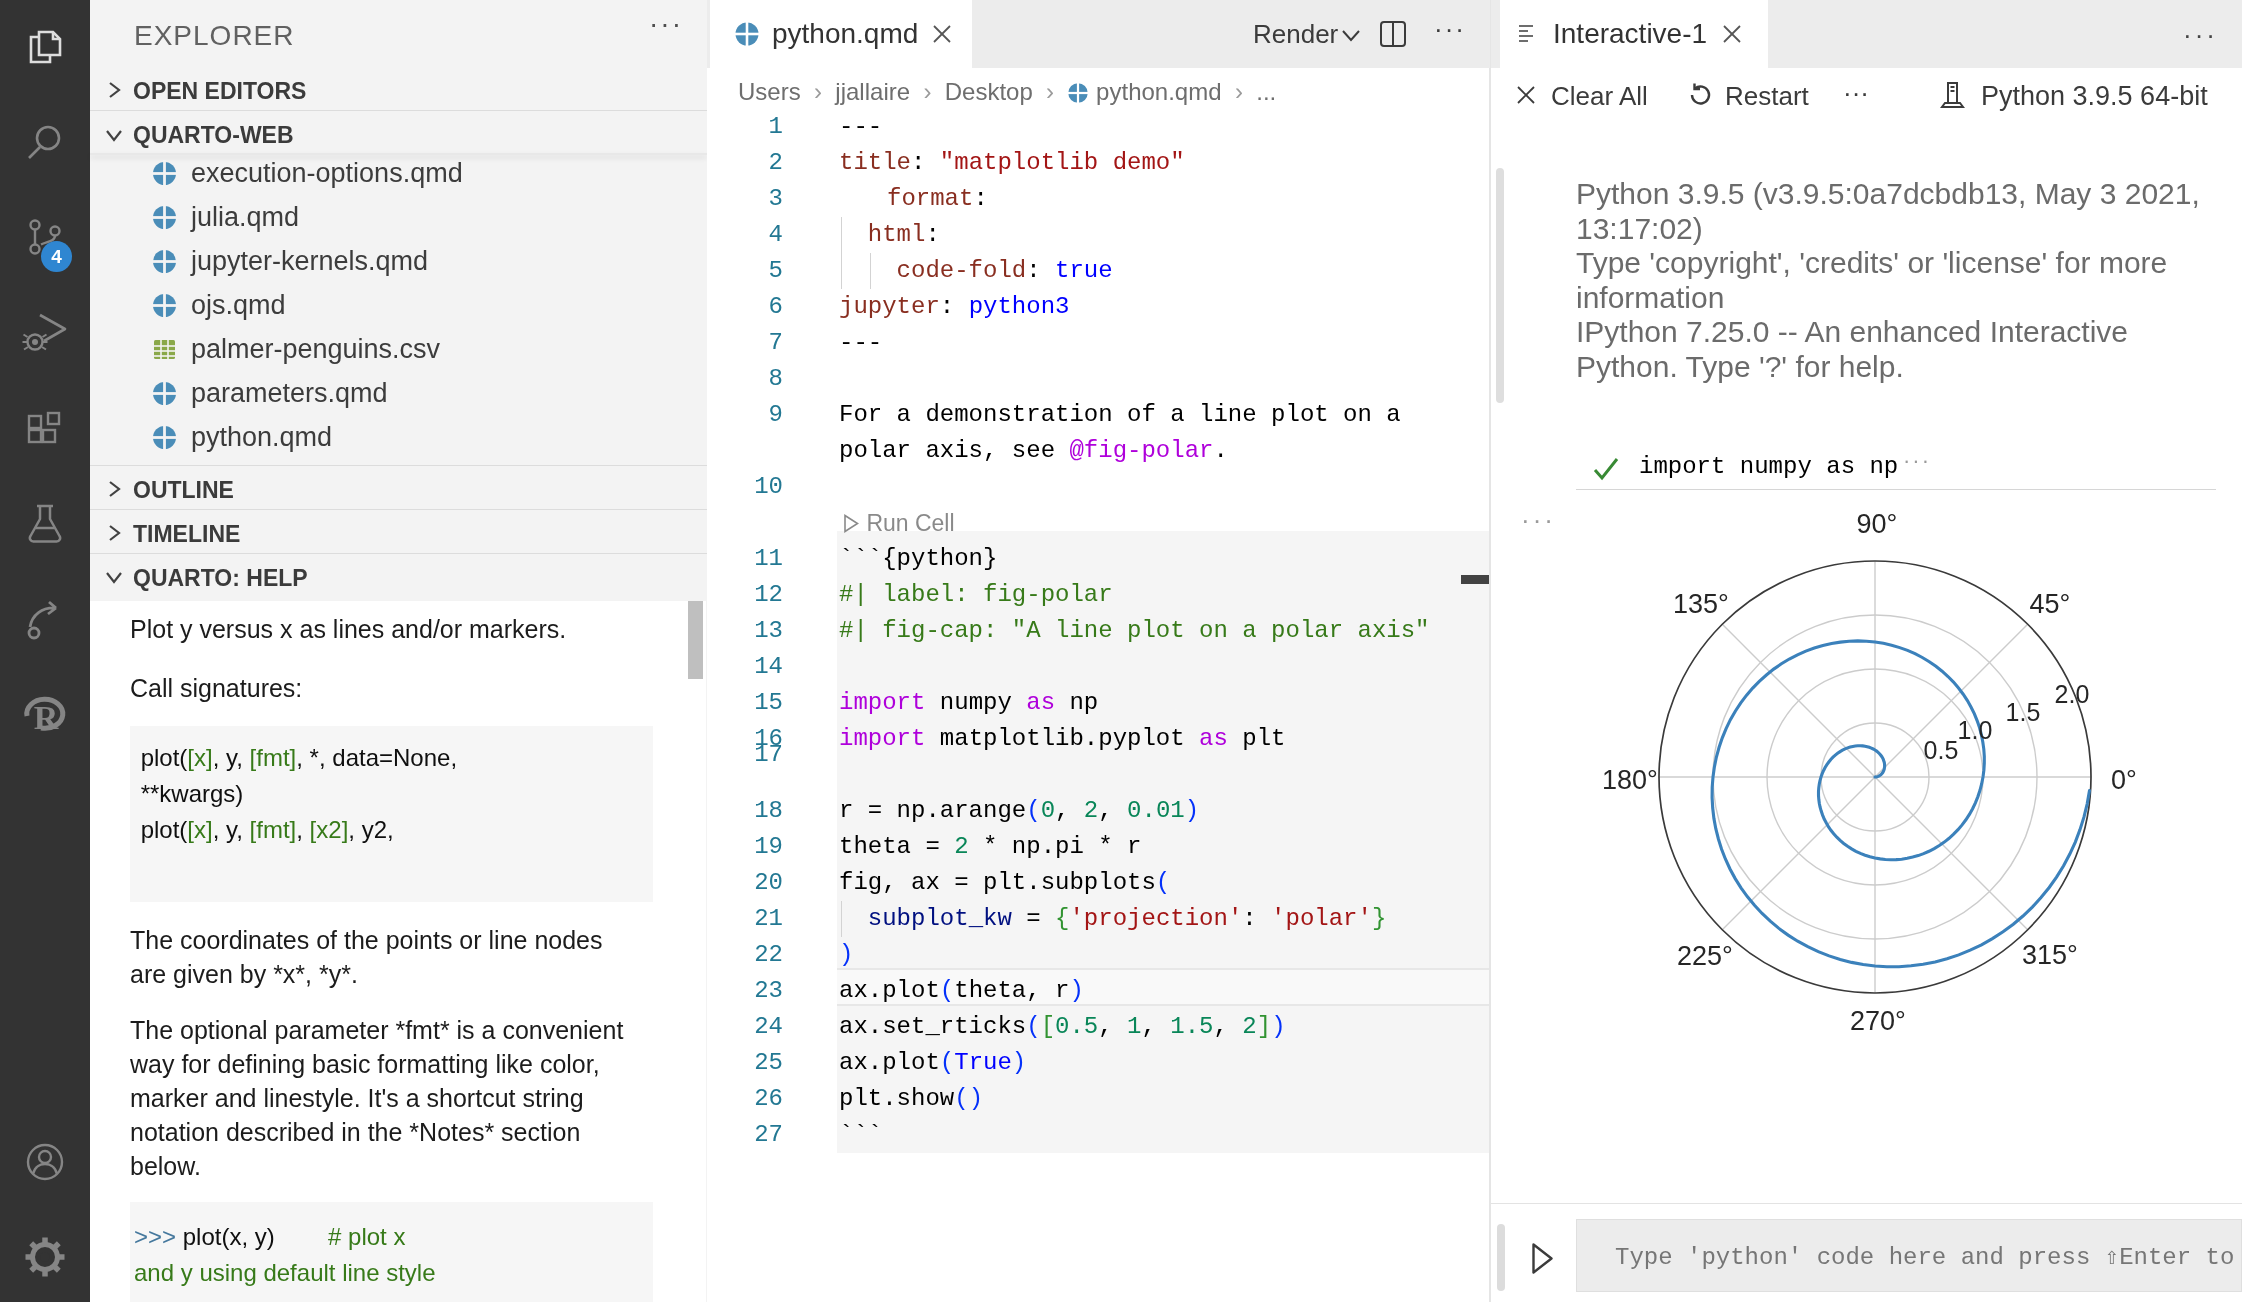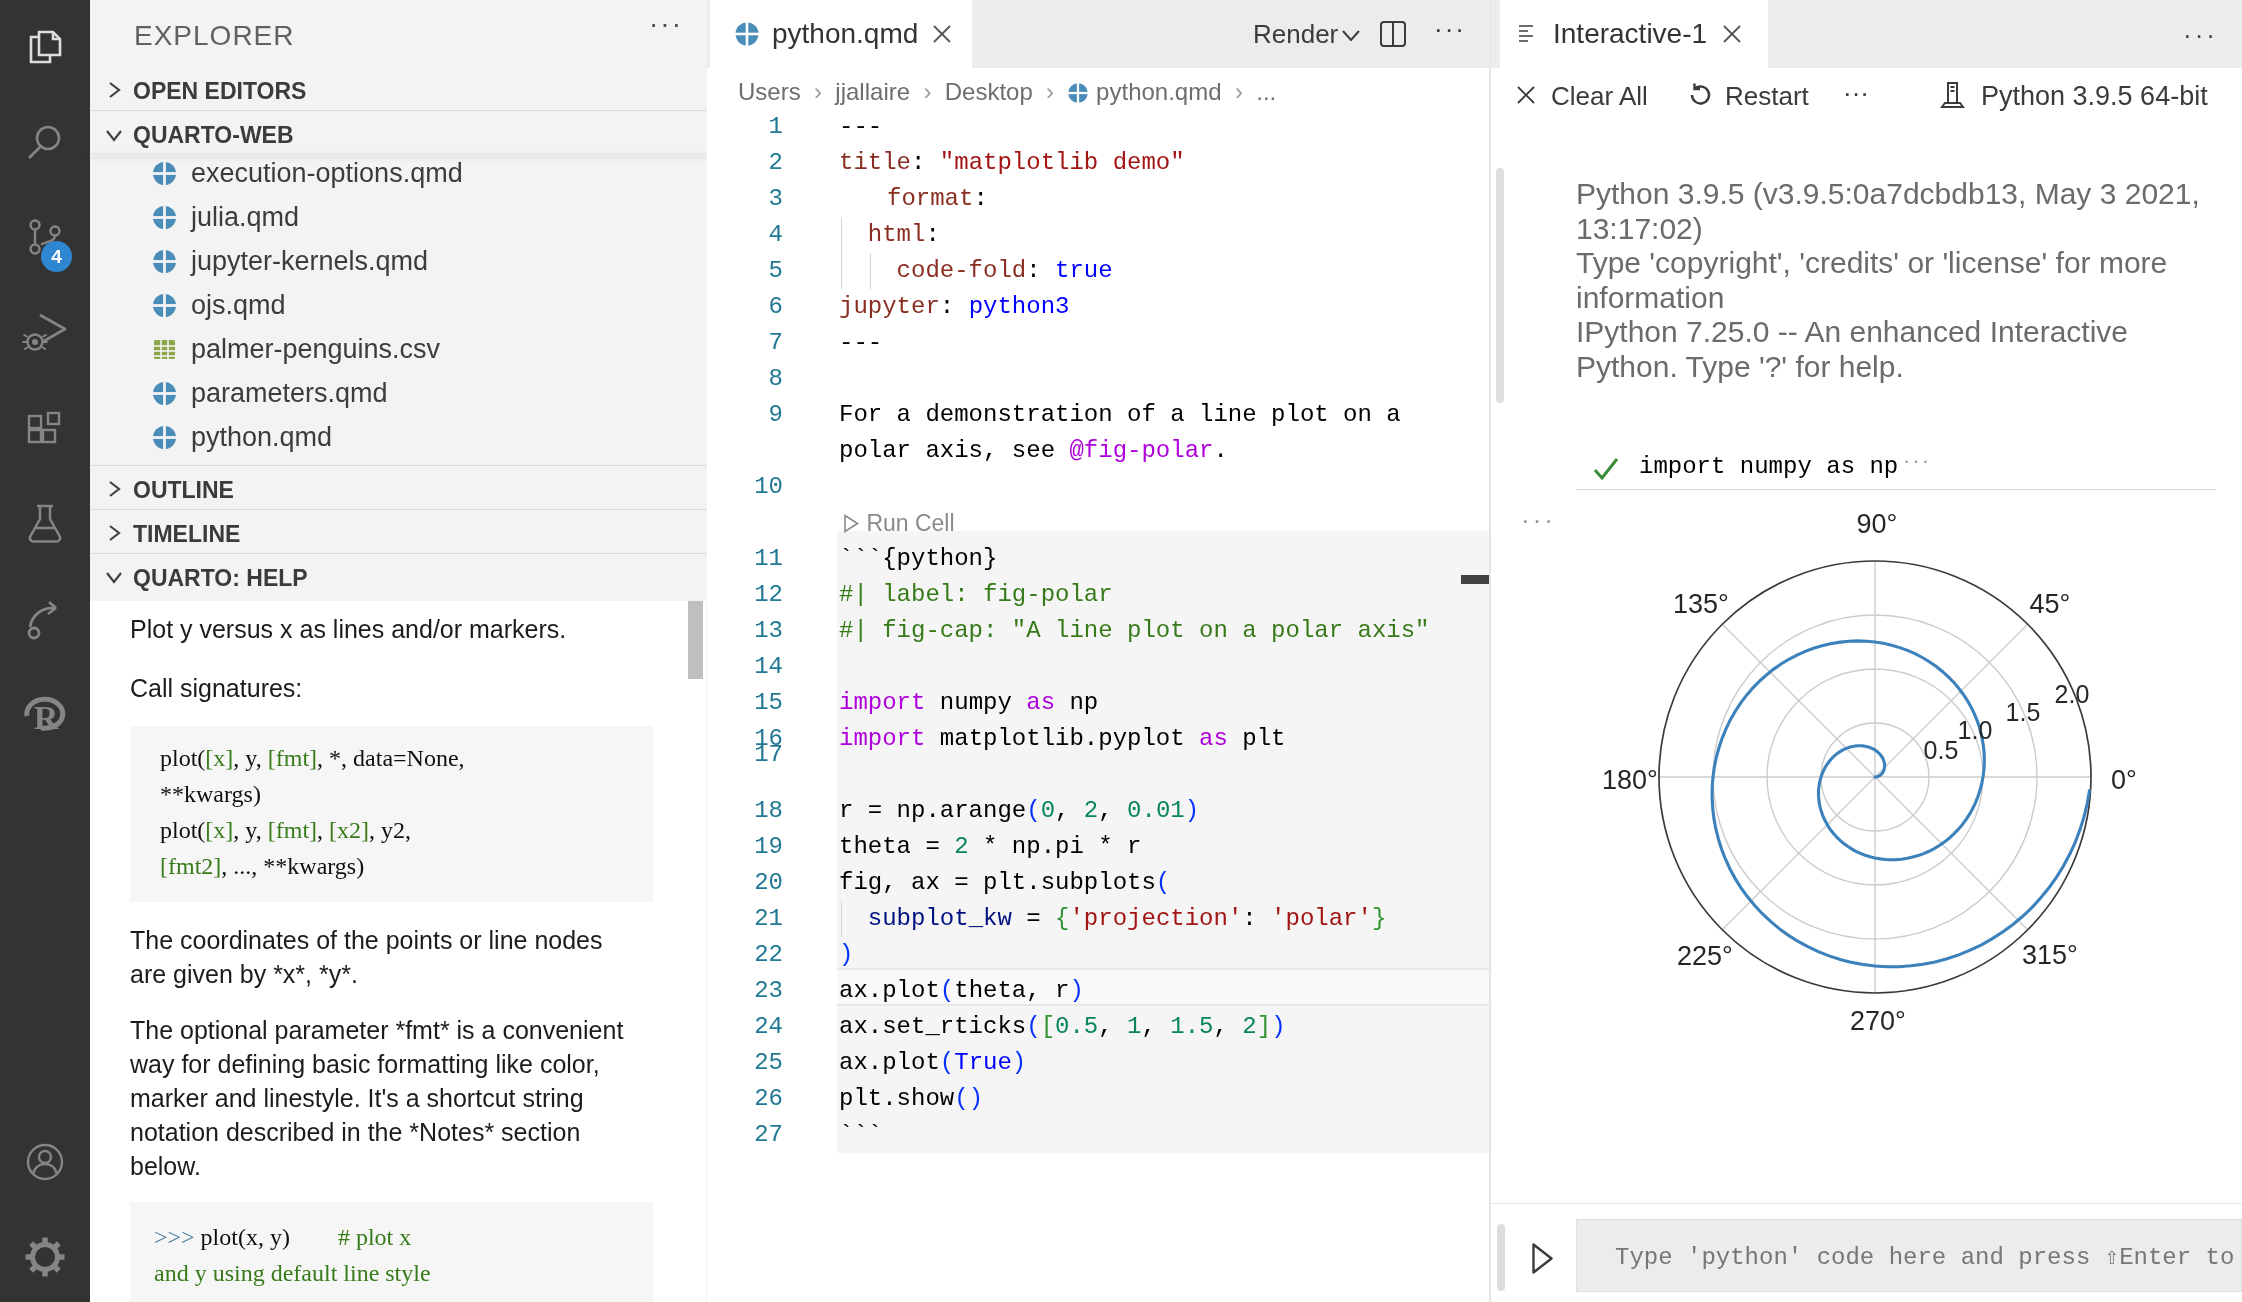--- a/index.html
+++ b/index.html
@@ -1,19 +1,19 @@
 <!DOCTYPE html>
 <html><head><meta charset="utf-8">
 <style>
 html,body{margin:0;padding:0;width:2242px;height:1302px;overflow:hidden;background:#fff;
 font-family:'Liberation Sans',sans-serif;-webkit-font-smoothing:antialiased}
 .ln{position:absolute;height:36px;line-height:36px;font-family:'Liberation Mono',monospace;font-size:24px;color:#237893;text-align:right}
 .cd{position:absolute;height:36px;line-height:36px;font-family:'Liberation Mono',monospace;font-size:24px;color:#000;white-space:pre}
 .hp{position:absolute;left:40px;width:540px;font-size:25px;line-height:34px;color:#1c1c1c;white-space:nowrap}
-.hc{position:absolute;left:64px;height:36px;line-height:36px;font-family:Liberation Serif, serif;font-size:24px;color:#0f0f0f;white-space:pre}
+.hc{position:absolute;left:44px;height:36px;line-height:36px;font-family:Liberation Sans, sans-serif;font-size:24px;color:#0f0f0f;white-space:pre}
 .tb{position:absolute;top:81px;font-size:26px;color:#3b3b3b}
 .sh{position:absolute;left:43px;font-size:23px;font-weight:bold;color:#3b3b3b}
 </style></head>
 <body>
 
 <div style="position:absolute;left:0;top:0;width:90px;height:1302px;background:#333333">
 <div style="position:absolute;left:22px;top:24px;width:46px;height:46px"><svg width="46" height="46" viewBox="0 0 46 46">
         <path d="M17 8 h14 l7 7 v16 h-21 z" fill="none" stroke="#dddddd" stroke-width="2.6"></path>
         <path d="M31 8 v7 h7" fill="none" stroke="#dddddd" stroke-width="2.6"></path>
         <path d="M17 13 h-8 v25 h19 v-6" fill="none" stroke="#dddddd" stroke-width="2.6"></path>
@@ -160,21 +160,20 @@
   </svg>
 <div class="sh" style="left:133px;top:565px">QUARTO: HELP</div>
 
 <div style="position:absolute;left:90px;top:601px;width:616px;height:701px;background:#ffffff;overflow:hidden">
   <div class="hp" style="top:11px">Plot y versus x as lines and/or markers.</div>
   <div class="hp" style="top:70px">Call signatures:</div>
   <div style="position:absolute;left:40px;top:125px;width:523px;height:176px;background:#f6f6f6"></div>
   <div class="hc" style="top:139px">&nbsp;plot(<span style="color:#377a19">[x]</span>, y, <span style="color:#377a19">[fmt]</span>, *, data=None,</div>
   <div class="hc" style="top:175px">&nbsp;**kwargs)</div>
   <div class="hc" style="top:211px">&nbsp;plot(<span style="color:#377a19">[x]</span>, y, <span style="color:#377a19">[fmt]</span>, <span style="color:#377a19">[x2]</span>, y2,</div>
-  <div class="hc" style="top:247px">&nbsp;<span style="color:#377a19">[fmt2]</span>, ..., **kwargs)</div>
   <div class="hp" style="top:322px">The coordinates of the points or line nodes<br>are given by *x*, *y*.</div>
   <div class="hp" style="top:412px">The optional parameter *fmt* is a convenient<br>way for defining basic formatting like color,<br>marker and linestyle. It's a shortcut string<br>notation described in the *Notes* section<br>below.</div>
   <div style="position:absolute;left:40px;top:601px;width:523px;height:100px;background:#f6f6f6"></div>
   <div class="hc" style="top:654px"><span style="color:#377a19">and y using default line style</span></div>
   <div class="hc" style="top:618px"><span style="color:#45789d">&gt;&gt;&gt;</span> plot(x, y)        <span style="color:#377a19"># plot x</span></div>
 </div>
 <div style="position:absolute;left:688px;top:601px;width:15px;height:78px;background:#bfbfbf"></div>
 
 <div style="position:absolute;left:707px;top:0;width:784px;height:1302px;background:#ffffff;border-right:2px solid #e5e5e5;box-sizing:border-box">
 </div>

